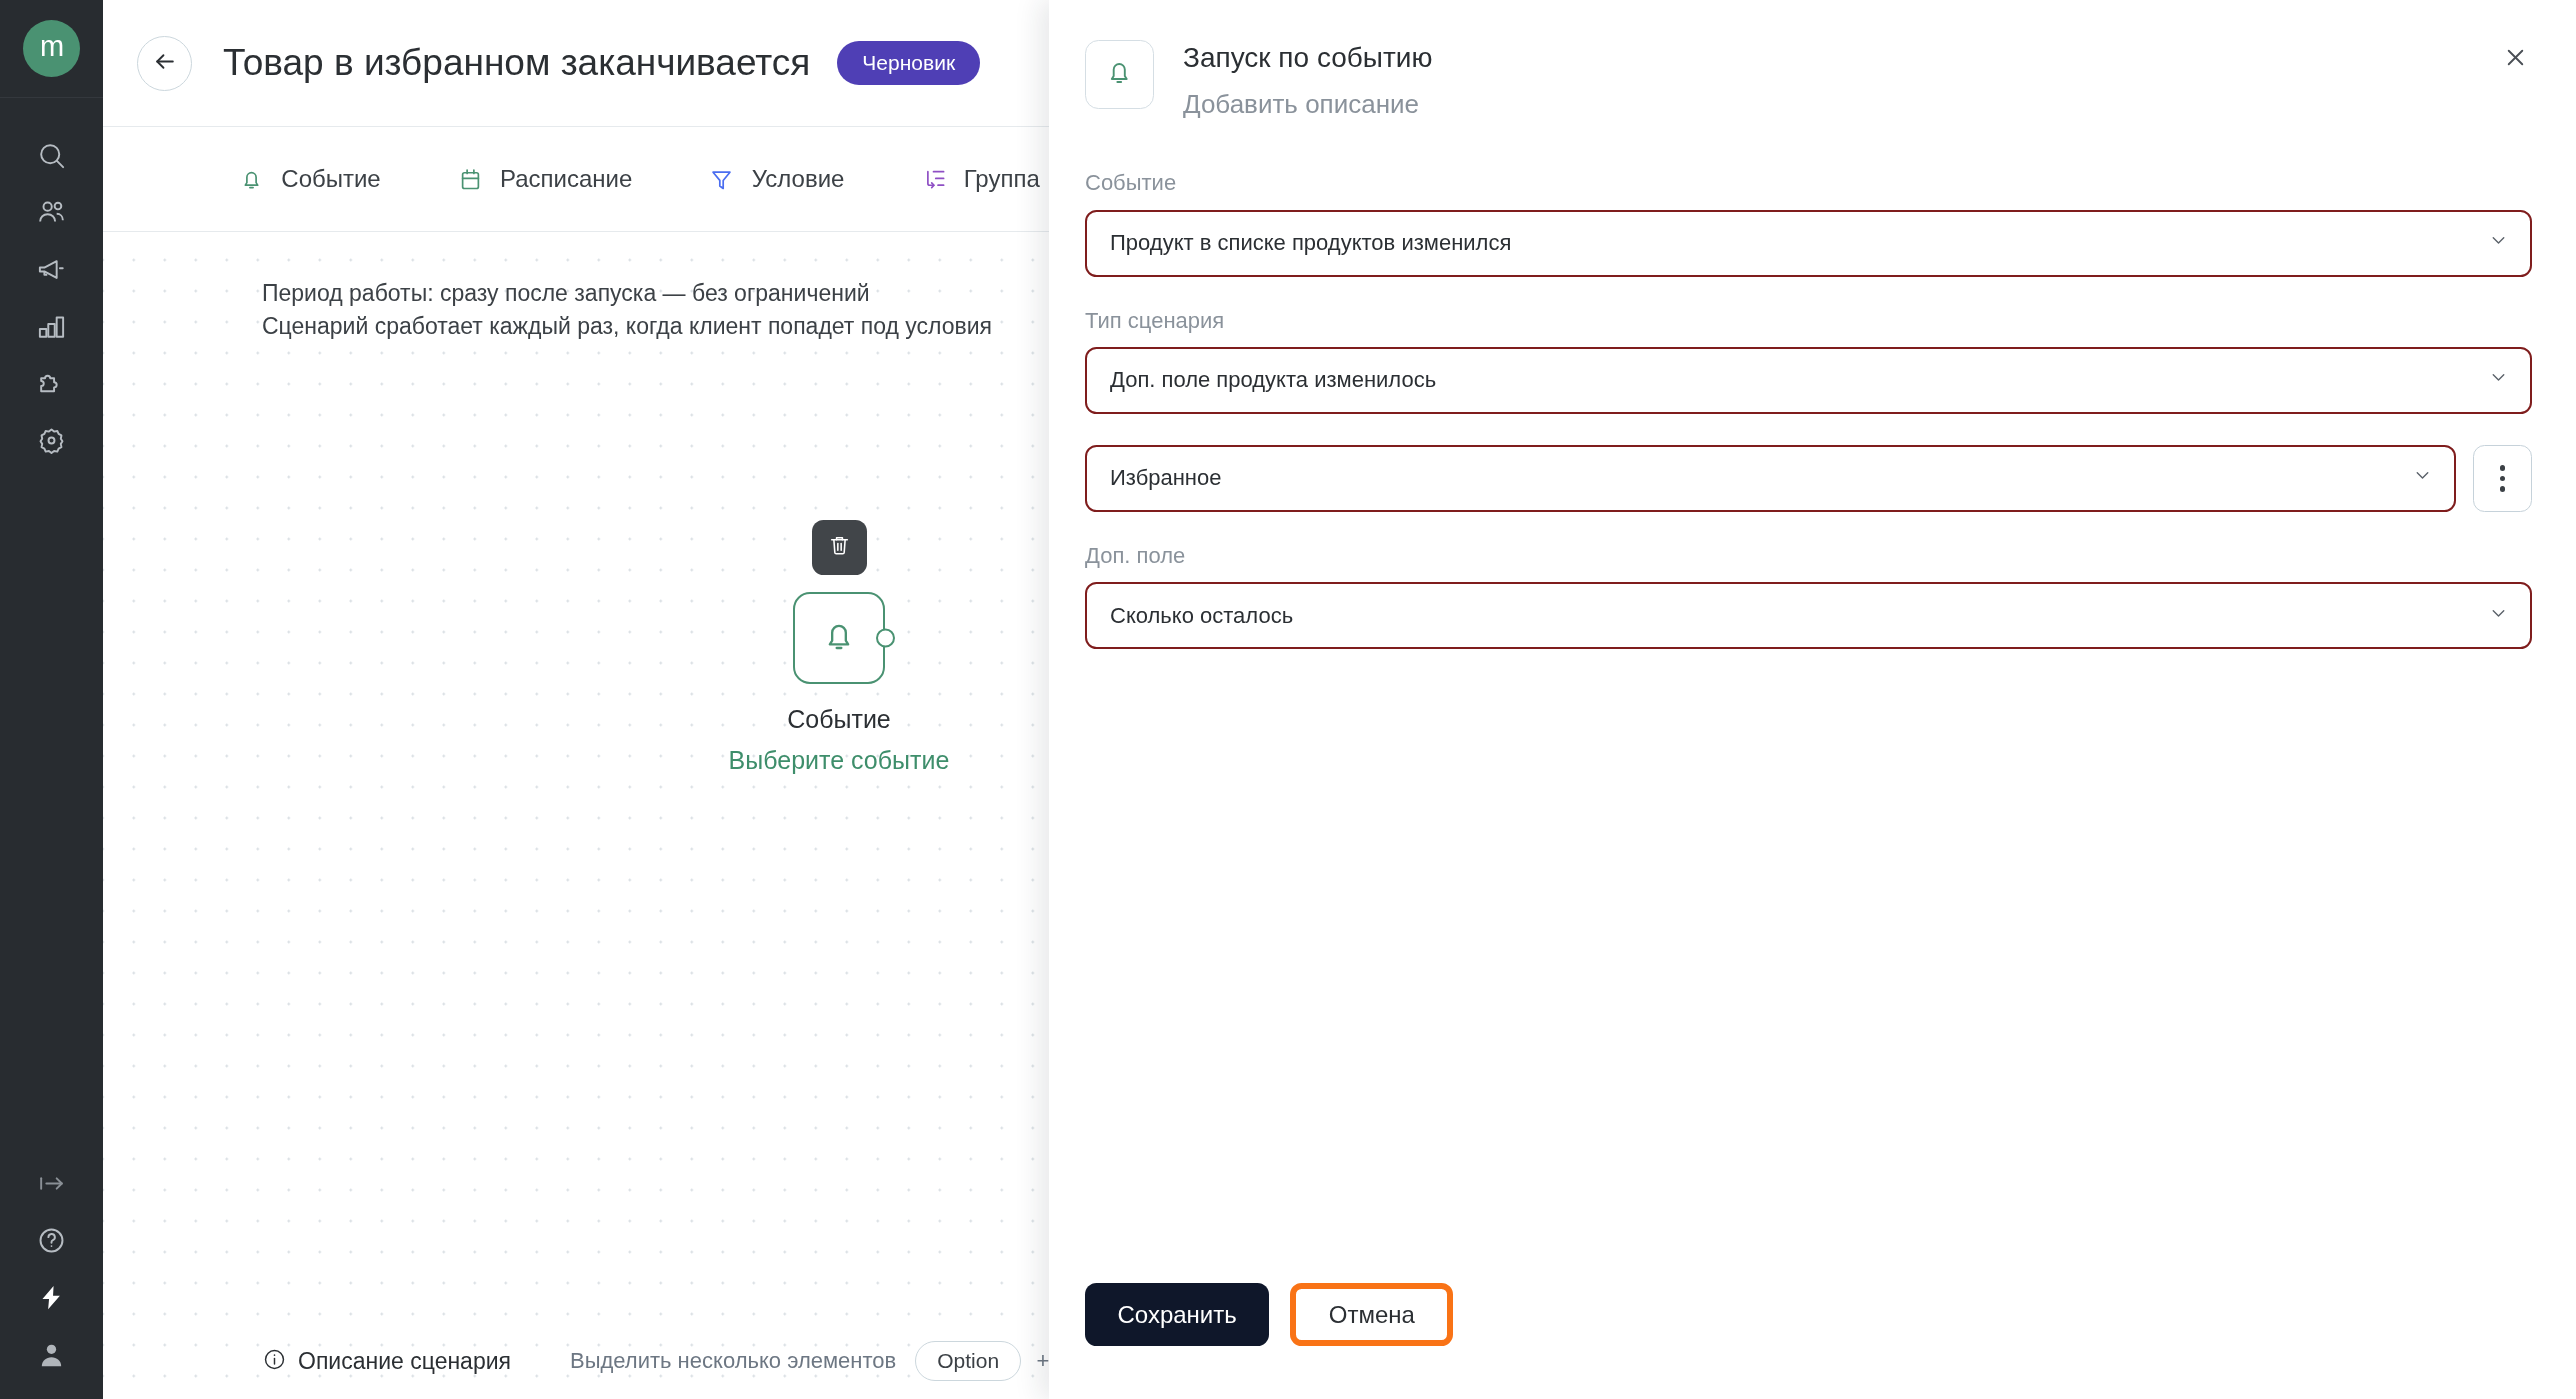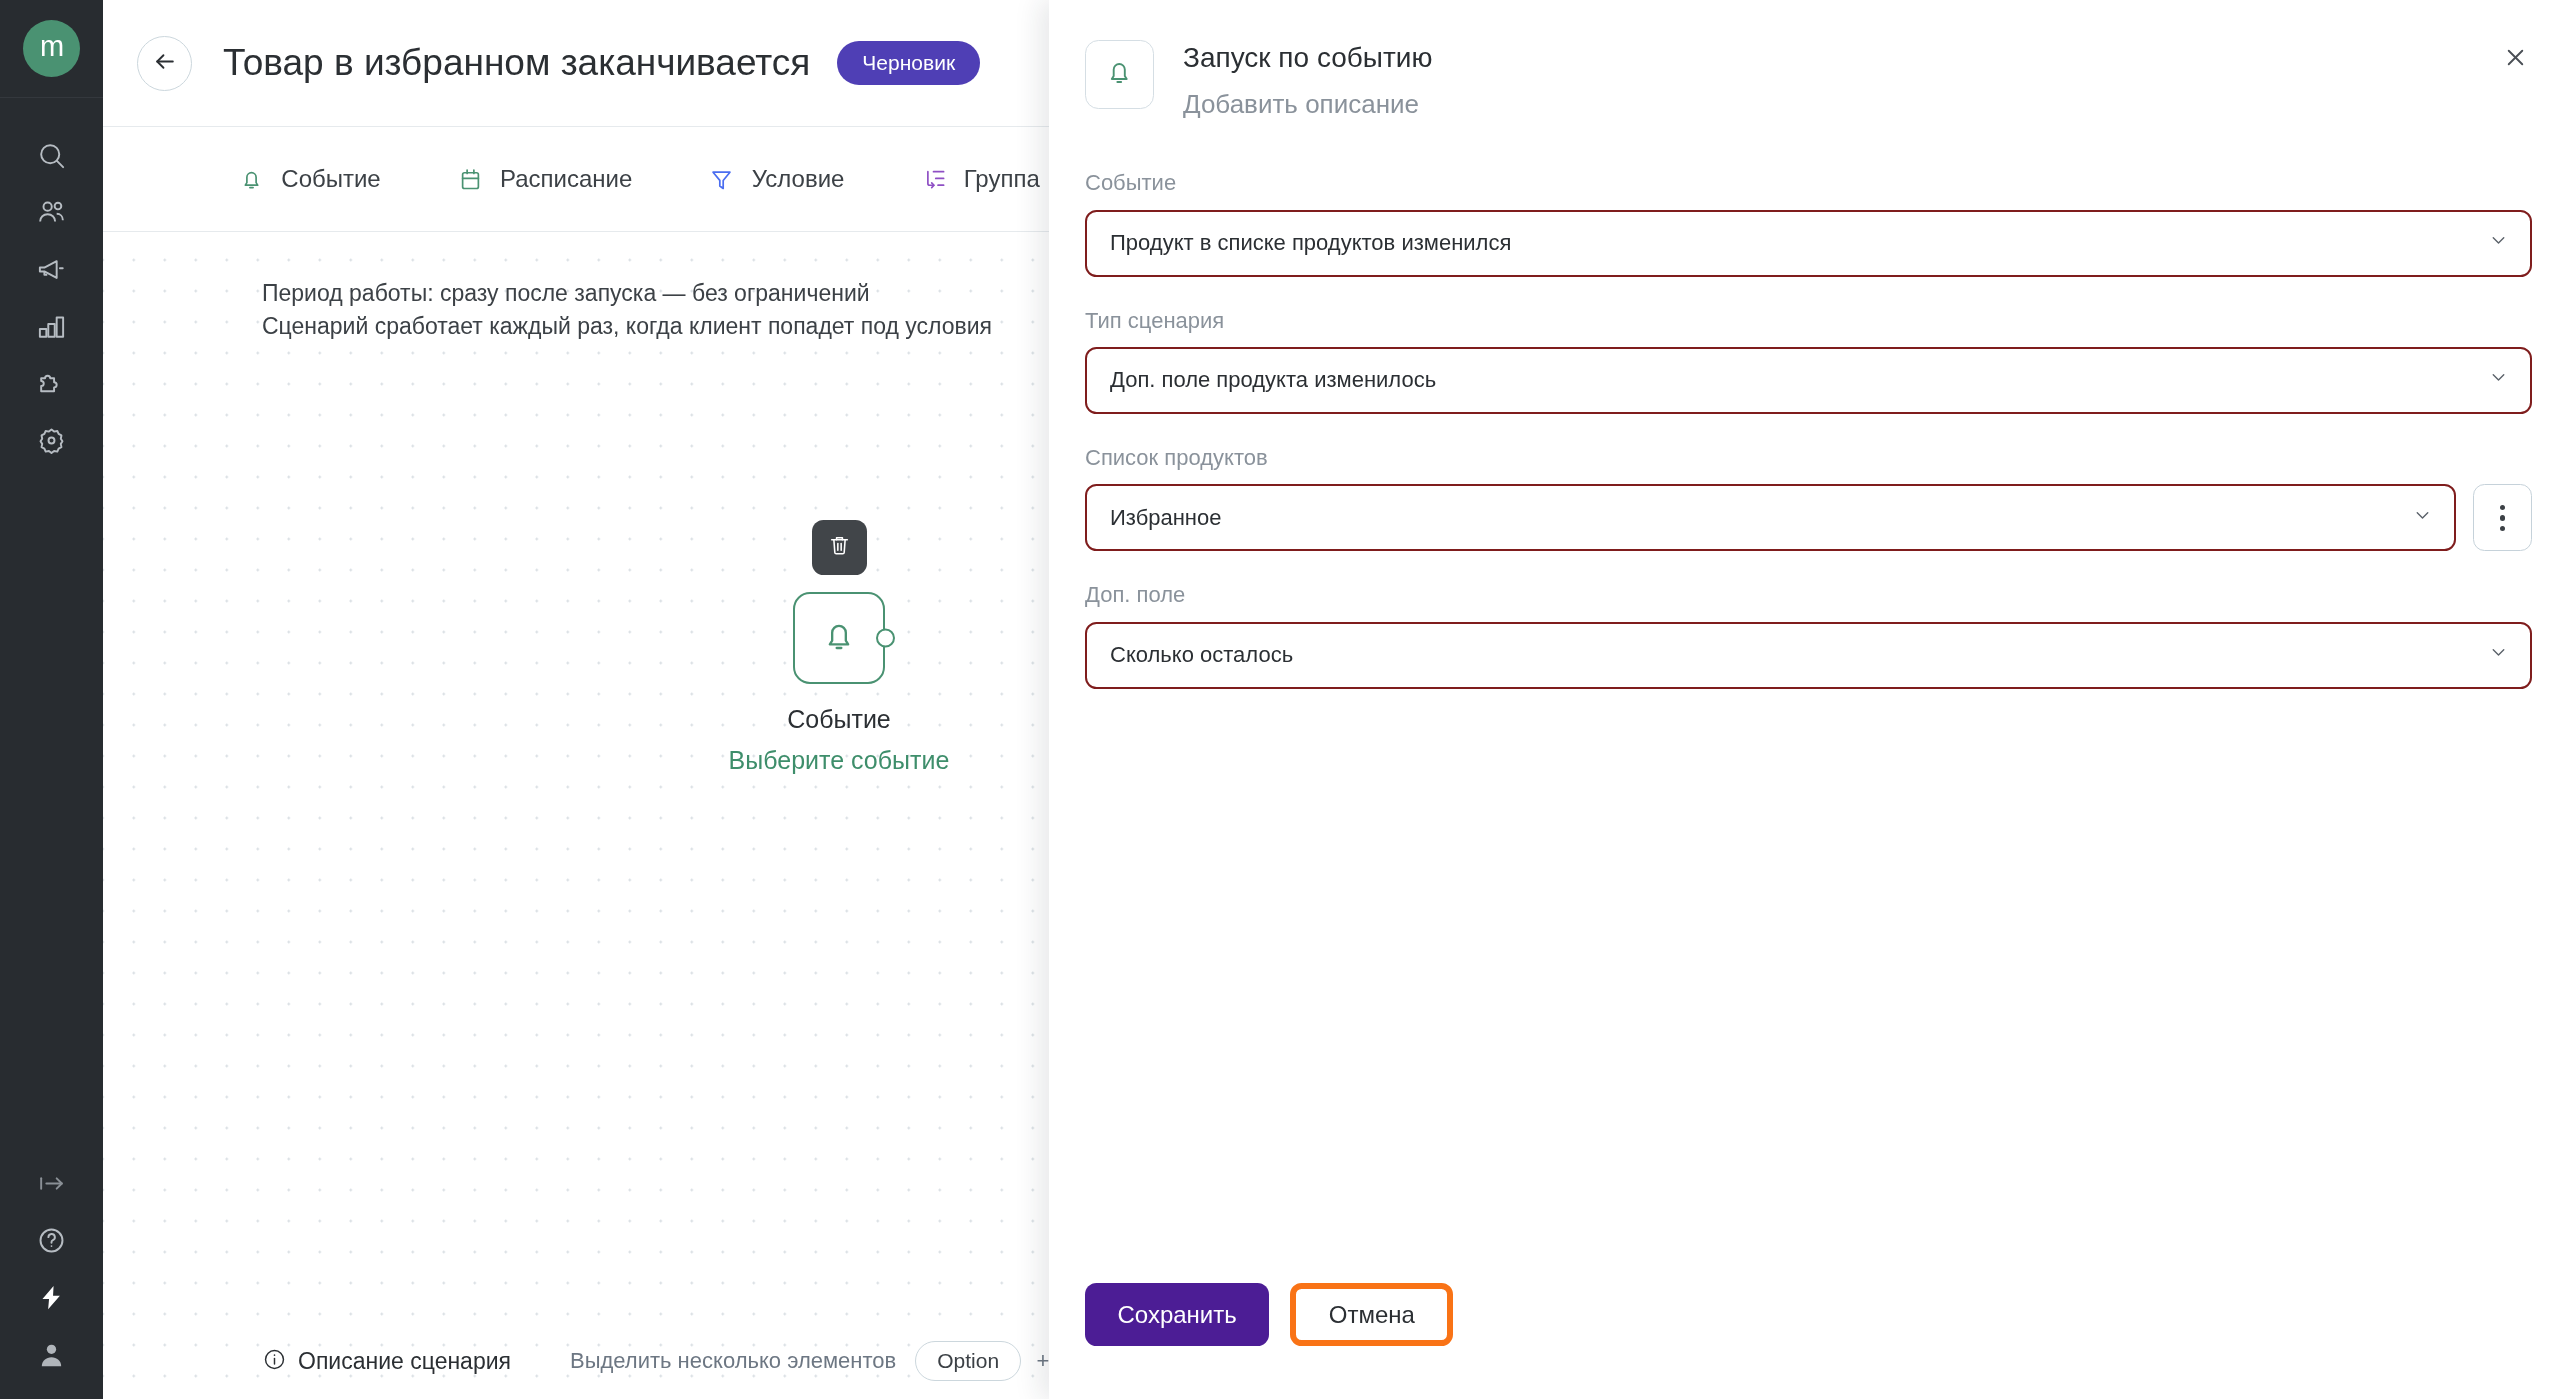--- a/index.html
+++ b/index.html
@@ -213,21 +213,21 @@
     gap: 4.8px;
   }
   .kebab-btn i { width: 5.7px; height: 5.7px; border-radius: 50%; background: #3c4146; display: block; }
 
   .panel-footer {
     flex: 0 0 auto;
     padding: 0 44px 54px 36px;
     display: flex; align-items: center; gap: 21px;
   }
   .btn-primary {
-    background: #4c1d95; color: #fff;
+    background: #0f172a; color: #fff;
     border: none; border-radius: 11.5px;
     font-size: 24px; font-family: inherit;
     padding: 0 32.5px; height: 63px; cursor: pointer;
   }
   .btn-secondary {
     background: #fff; color: #2b2f33;
     border: 6px solid #f97316; border-radius: 11.5px;
     font-size: 24px; font-family: inherit;
     padding: 0 32.5px; height: 63px; cursor: pointer;
   }
@@ -487,21 +487,20 @@
               <span class="chev">
                 <svg width="21" height="21" viewBox="0 0 24 24" fill="none" stroke="#5a6169" stroke-width="1.6" stroke-linecap="round" stroke-linejoin="round">
                     <polyline points="6,9.5 12,15.5 18,9.5"></polyline>
                   </svg>
               </span>
             </div>
           </div>
         </div>
 
         <div class="field">
-          <div class="field-label">Список продуктов</div>
           <div class="field-row">
             <div class="select">
               <span>Избранное</span>
               <span class="chev">
                 <svg width="21" height="21" viewBox="0 0 24 24" fill="none" stroke="#5a6169" stroke-width="1.6" stroke-linecap="round" stroke-linejoin="round">
                     <polyline points="6,9.5 12,15.5 18,9.5"></polyline>
                   </svg>
               </span>
             </div>
             <div class="kebab-btn">

